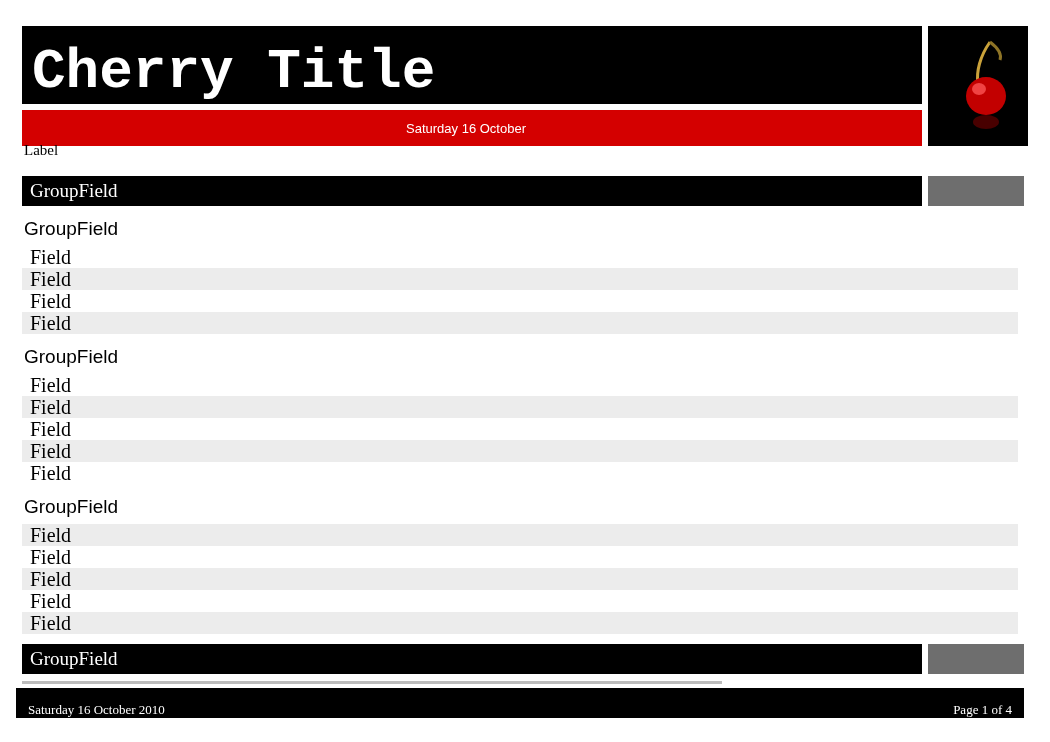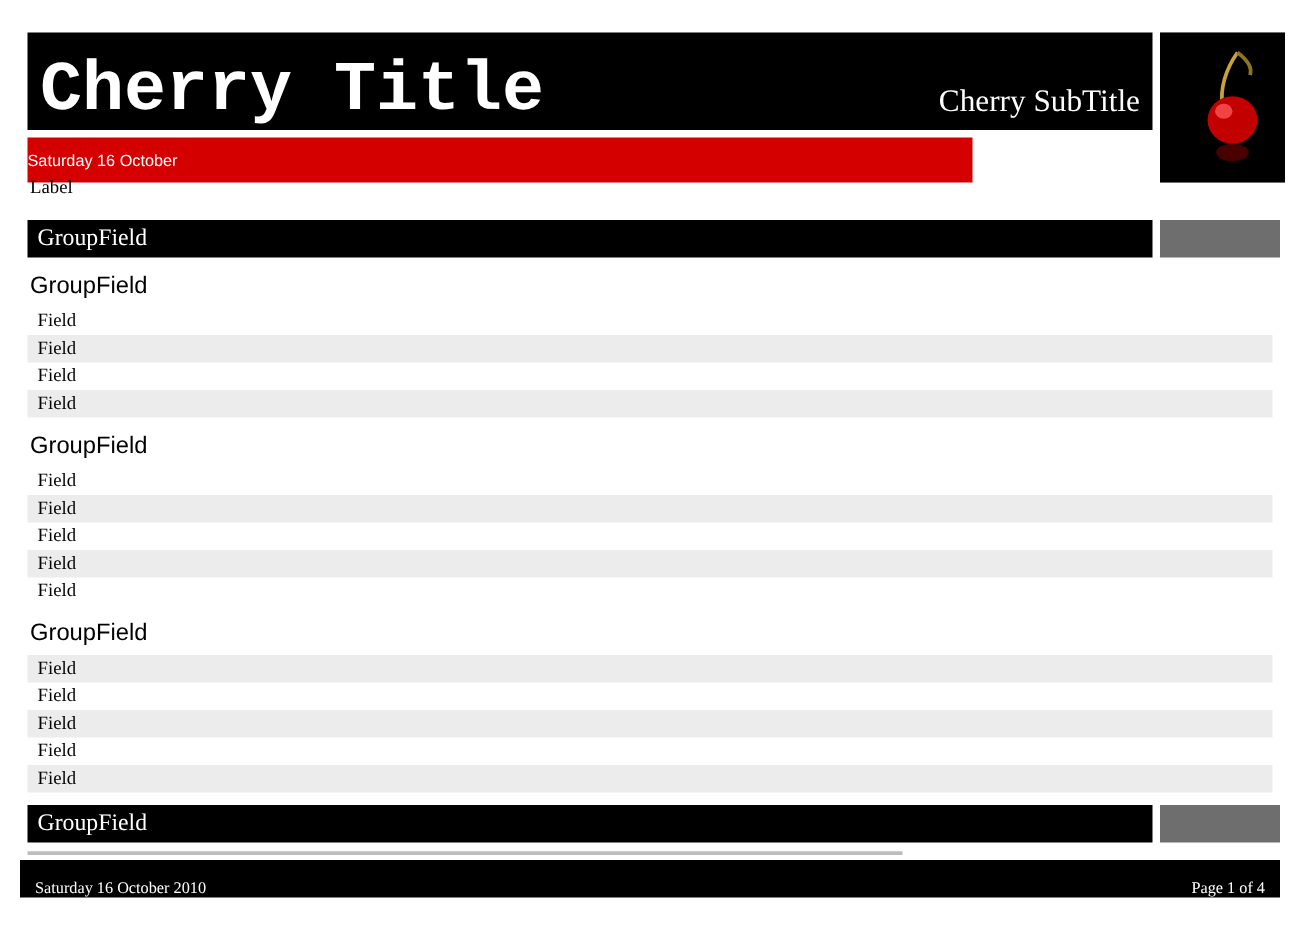--- a/index.html
+++ b/index.html
@@ -58,27 +58,27 @@
     font-family: "Liberation Serif", serif;
     font-size: 25px;
     line-height: 1;
     color: #ffffff;
     padding-bottom: 6px;
   }
   .header-bar {
     position: absolute;
     left: 0;
     top: 84px;
-    width: 756px;
+    width: 900px;
     height: 36px;
     background: #d40000;
     color: #ffffff;
     display: flex;
     align-items: center;
-    justify-content: flex-start;
+    justify-content: center;
     box-sizing: border-box;
     padding-right: 12px;
   }
   .header-date {
     font-family: "Liberation Sans", sans-serif;
     font-size: 13px;
     color: #ffffff;
   }
   .header-image {
     position: absolute;
@@ -135,21 +135,21 @@
     font-family: "Liberation Sans", sans-serif;
     font-size: 19px;
     color: #000000;
     margin: 12px 0 6px 2px;
   }
 
   .field-row {
     height: 22px;
     line-height: 22px;
     font-family: "Liberation Serif", serif;
-    font-size: 15px;
+    font-size: 20px;
     color: #000000;
     box-sizing: border-box;
     padding-left: 8px;
     width: 996px;
   }
   .field-row.alt {
     background: #ececec;
   }
 
   
@@ -187,21 +187,20 @@
   }
 </style>
 </head>
 <body>
 
 <div class="page">
 
   <div class="header">
     <div class="header-main">
       <div class="title">Cherry Title</div>
-      <div class="subtitle">Cherry SubTitle</div>
     </div>
     <div class="header-bar">
       <div class="header-date">Saturday 16 October</div>
     </div>
     <div class="header-image">
       <svg width="100" height="120" viewBox="0 0 100 120">
         <rect x="0" y="0" width="100" height="120" fill="#000000"></rect>
         <path d="M62 16 C52 30, 48 46, 50 58" stroke="#caa23a" stroke-width="3" fill="none"></path>
         <path d="M62 16 C70 22, 74 28, 72 34" stroke="#8e7426" stroke-width="3" fill="none"></path>
         <ellipse cx="58" cy="70" rx="20" ry="19" fill="#c20000"></ellipse>

